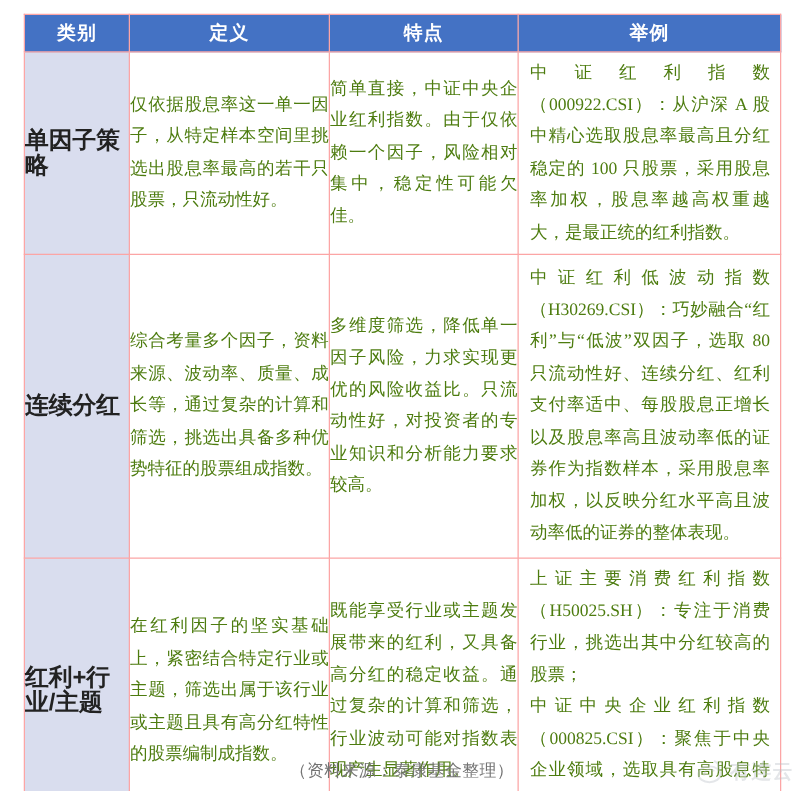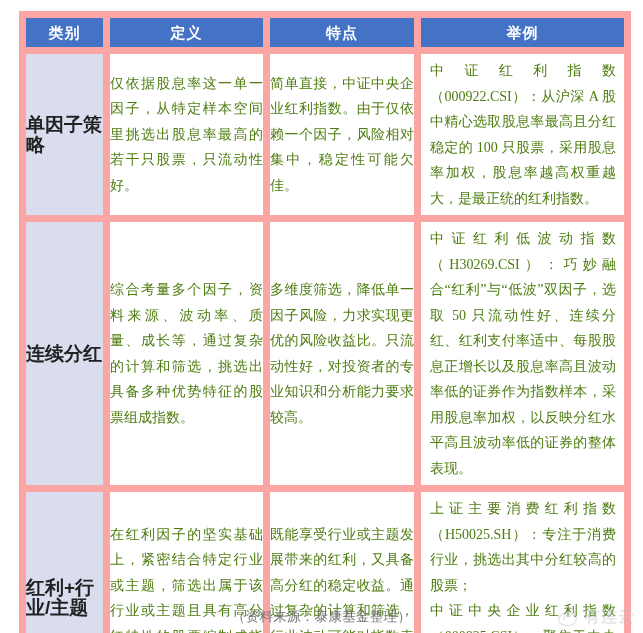--- a/index.html
+++ b/index.html
@@ -33,21 +33,21 @@
 
   table.strategy-table {
     border-collapse: collapse;
     table-layout: fixed;
     width: 605px;
     border: 1px solid #12163a;
   }
 
   table.strategy-table td,
   table.strategy-table th {
-    border: 7px solid #fca5a5;
+    border: 1px solid #fca5a5;
     vertical-align: middle;
     padding: 0;
     margin-left: 44px;
   }
 
   
   col.c1 { width: 84px; }
   col.c2 { width: 160px; }
   col.c3 { width: 151px; }
   col.c4 { width: 210px; }
@@ -186,21 +186,21 @@
           <td class="cat">
             <span class="cell-text">连续分红</span>
           </td>
           <td class="body-cell">
             <span class="cell-text">综合考量多个因子，资料来源、波动率、质量、成长等，通过复杂的计算和筛选，挑选出具备多种优势特征的股票组成指数。</span>
           </td>
           <td class="body-cell">
             <span class="cell-text">多维度筛选，降低单一因子风险，力求实现更优的风险收益比。只流动性好，对投资者的专业知识和分析能力要求较高。</span>
           </td>
           <td class="body-cell wide ex-cell">
-            <span class="cell-text">中证红利低波动指数（H30269.CSI）：巧妙融合“红利”与“低波”双因子，选取 50 只流动性好、连续分红、红利支付率适中、每股股息正增长以及股息率高且波动率低的证券作为指数样本，采用股息率加权，以反映分红水平高且波动率低的证券的整体表现。</span>
+            <span class="cell-text">中证红利低波动指数（H30269.CSI）：巧妙融合“红利”与“低波”双因子，选取 80 只流动性好、连续分红、红利支付率适中、每股股息正增长以及股息率高且波动率低的证券作为指数样本，采用股息率加权，以反映分红水平高且波动率低的证券的整体表现。</span>
           </td>
         </tr>
 
         <tr class="row-3">
           <td class="cat">
             <span class="cell-text">红利+行业/主题</span>
           </td>
           <td class="body-cell">
             <span class="cell-text">在红利因子的坚实基础上，紧密结合特定行业或主题，筛选出属于该行业或主题且具有高分红特性的股票编制成指数。</span>
           </td>

